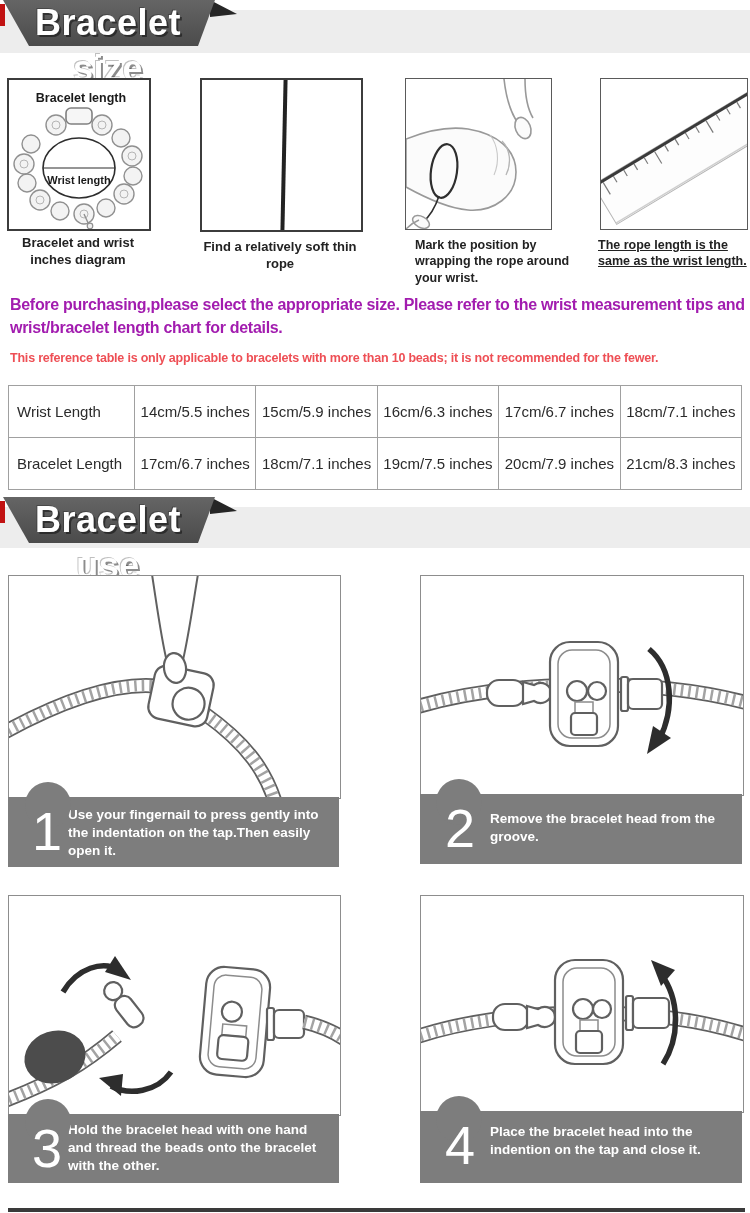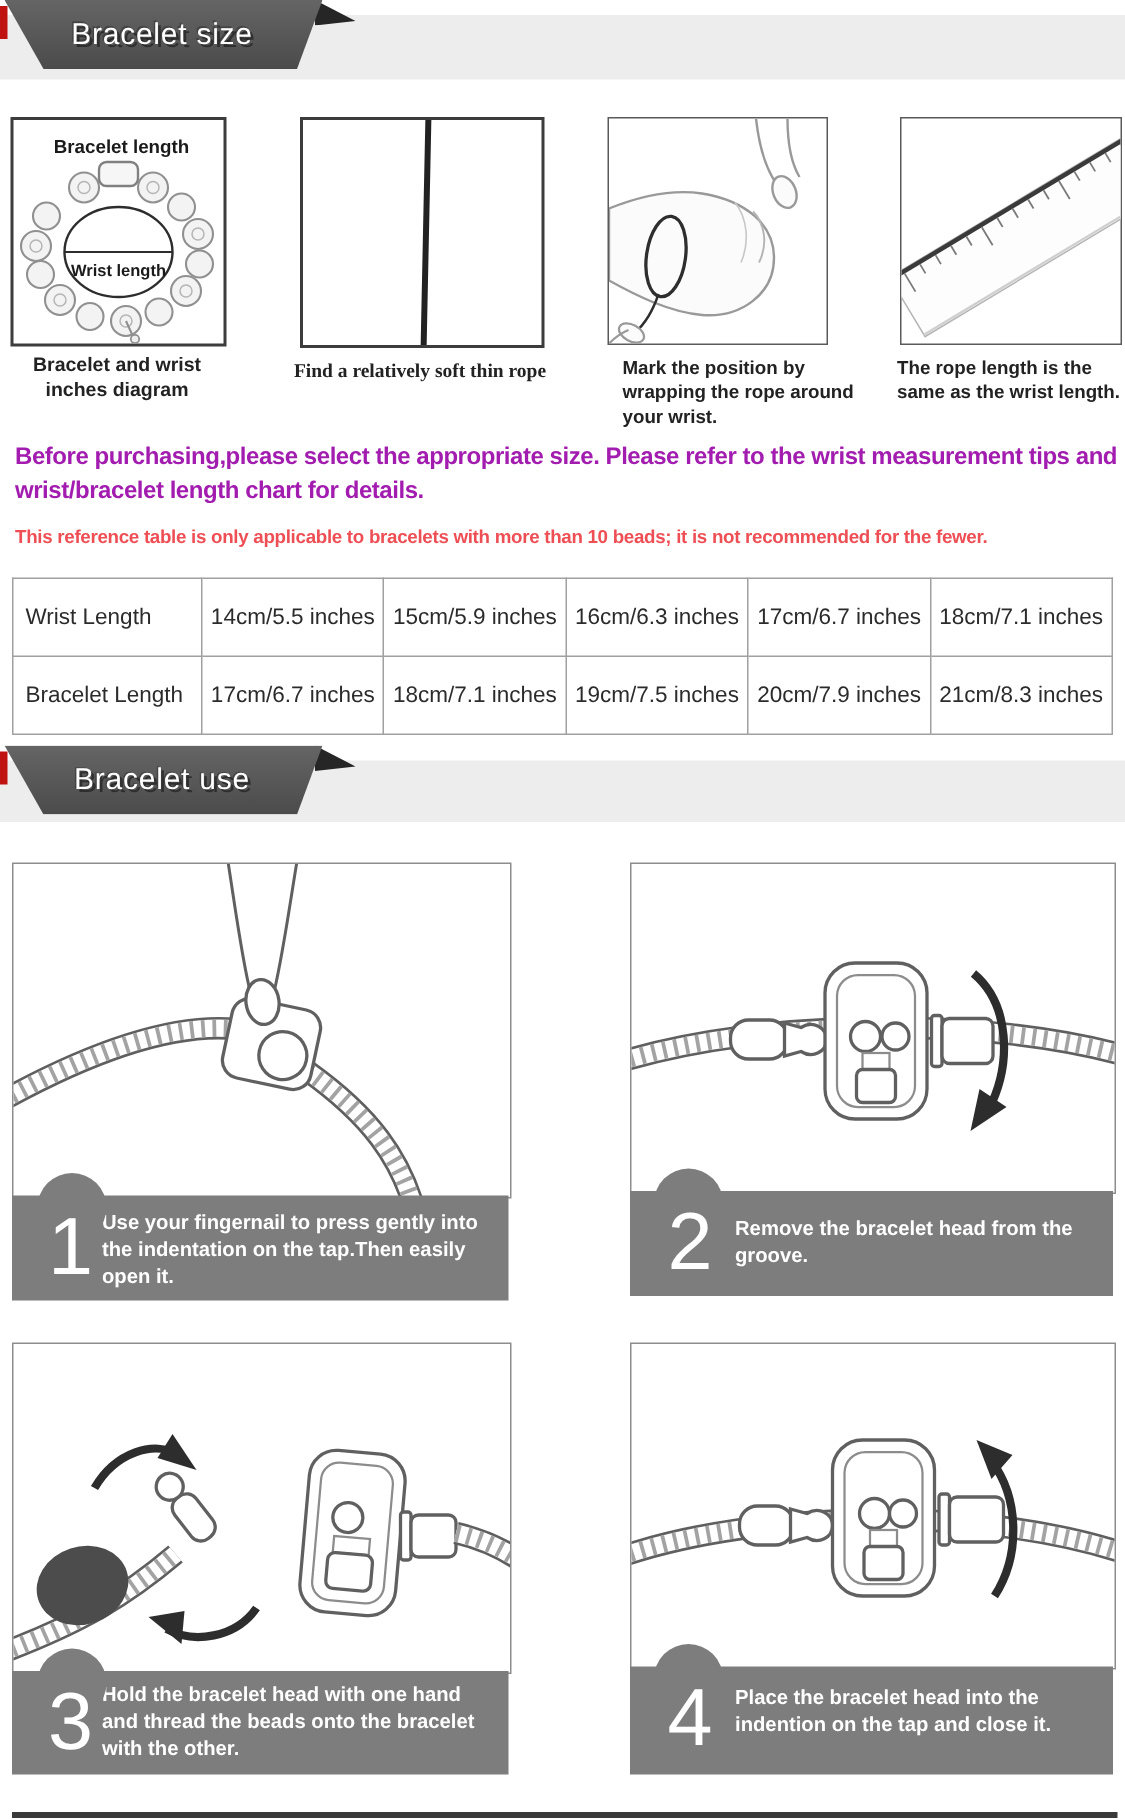--- a/index.html
+++ b/index.html
@@ -8,21 +8,21 @@
   
   .band{position:absolute;left:0;width:750px;background:#ededed;}
   .ribbon{position:absolute;left:0;width:242px;height:47px;}
   .ribbon .accent{position:absolute;left:0;top:4px;width:5px;height:22px;background:#c11212;}
   .ribbon .fold{position:absolute;left:210px;top:0;width:27px;height:17px;
                 clip-path:polygon(0 0,100% 82%,0 100%);background:#262626;}
   .ribbon .main{position:absolute;left:0;top:0;width:242px;height:46px;
                 clip-path:polygon(3px 0,215px 0,198px 46px,29px 46px);
                 background:linear-gradient(#656565,#4b4b4b);}
   .ribbon .title{position:absolute;left:0;top:0;width:216px;text-align:center;
-                 line-height:46px;font-size:20px;font-weight:400;color:#fff;letter-spacing:.5px;
+                 line-height:46px;font-size:36px;font-weight:700;color:#fff;letter-spacing:.5px;
                  text-shadow:2px 2px 0 rgba(0,0,0,.45),-1px -1px 0 rgba(0,0,0,.25);}
   
   .figbox{position:absolute;background:#fff;}
   .bd2{border:2px solid #3c3c3c;}
   .bd1{border:1.5px solid #5a5a5a;}
   .figcap{position:absolute;font-size:13px;font-weight:700;color:#222;line-height:1.3;}
   .rope-line{position:absolute;left:50%;top:0;width:3.5px;height:100%;background:#222;transform:rotate(1.2deg);}
   
   .intro{position:absolute;left:10px;top:293px;width:736px;font-size:16px;font-weight:700;
          letter-spacing:-.3px;line-height:1.45;color:#a21caf;}
@@ -97,21 +97,21 @@
     <line x1="34" y1="88" x2="106" y2="88" stroke="#2d2d2d" stroke-width="1.2"></line>
     <text x="72" y="22" text-anchor="middle" font-size="12.5" class="svglabel">Bracelet length</text>
     <text x="70" y="104" text-anchor="middle" font-size="11" class="svglabel">Wrist length</text>
   </svg>
 </div>
 <div class="figcap" style="left:5px;top:235px;width:146px;text-align:center;">Bracelet and wrist inches diagram</div>
 
 <div class="figbox bd2" style="left:200px;top:78px;width:159px;height:150px;">
   <div class="rope-line"></div>
 </div>
-<div class="figcap" style="left:190px;top:239px;width:180px;text-align:center;font-family:Liberation Serif, serif;">Find a relatively soft thin rope</div>
+<div class="figcap" style="left:190px;top:239px;width:180px;text-align:center;">Find a relatively soft thin rope</div>
 
 <div class="figbox bd1" style="left:405px;top:78px;width:145px;height:150px;">
   <svg width="145" height="150" viewBox="0 0 145 150">
     <path d="M0,60 C20,52 42,47 62,50 C92,55 110,71 110,93 C110,117 88,133 62,131 C40,129 18,118 0,108 Z" fill="#fbfbfb" stroke="#999" stroke-width="1.6"></path>
     <path d="M96,62 C104,70 106,84 100,96" fill="none" stroke="#b5b5b5" stroke-width="1.3"></path>
     <path d="M84,56 C92,66 94,82 88,96" fill="none" stroke="#c8c8c8" stroke-width="1.1"></path>
     <ellipse cx="38" cy="92" rx="13" ry="27" fill="none" stroke="#2e2e2e" stroke-width="2.2" transform="rotate(8 38 92)"></ellipse>
     <path d="M33,117 C29,129 24,137 17,143" fill="none" stroke="#2e2e2e" stroke-width="1.6"></path>
     <path d="M98,0 C100,18 104,33 112,44" fill="none" stroke="#999" stroke-width="1.6"></path>
     <path d="M119,0 C119,15 121,29 127,39" fill="none" stroke="#999" stroke-width="1.6"></path>
@@ -142,21 +142,21 @@
         <line x1="130" y1="3" x2="130" y2="17"></line>
           <line x1="142" y1="3" x2="142" y2="10"></line>
         <line x1="154" y1="3" x2="154" y2="10"></line>
           <line x1="166" y1="3" x2="166" y2="10"></line>
         <line x1="178" y1="3" x2="178" y2="10"></line>
           <line x1="190" y1="3" x2="190" y2="17"></line>
       </g>
     </g>
   </svg>
 </div>
-<div class="figcap" style="left:598px;top:237px;width:152px;font-size:12.5px;">The rope length is the same as the wrist length.</div>
+<div class="figcap" style="left:598px;top:237px;width:152px;font-size:12.5px;text-decoration:underline;">The rope length is the same as the wrist length.</div>
 
 <div class="intro">Before purchasing,please select the appropriate size. Please refer to the wrist measurement tips and wrist/bracelet length chart for details.</div>
 <div class="rednote">This reference table is only applicable to bracelets with more than 10 beads; it is not recommended for the fewer.</div>
 
 <table class="size">
   <tbody>
       <tr>
     <td class="rowhead">Wrist Length</td>
     <td>14cm/5.5 inches</td>
     <td>15cm/5.9 inches</td>

